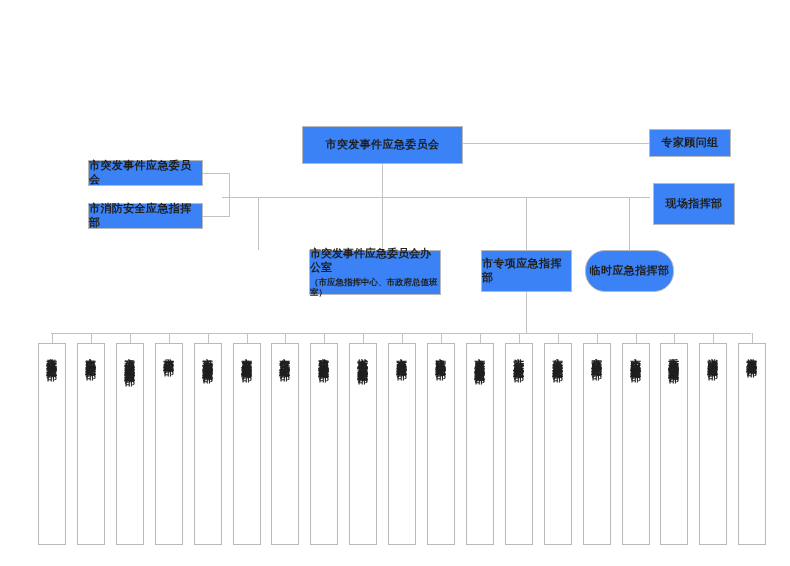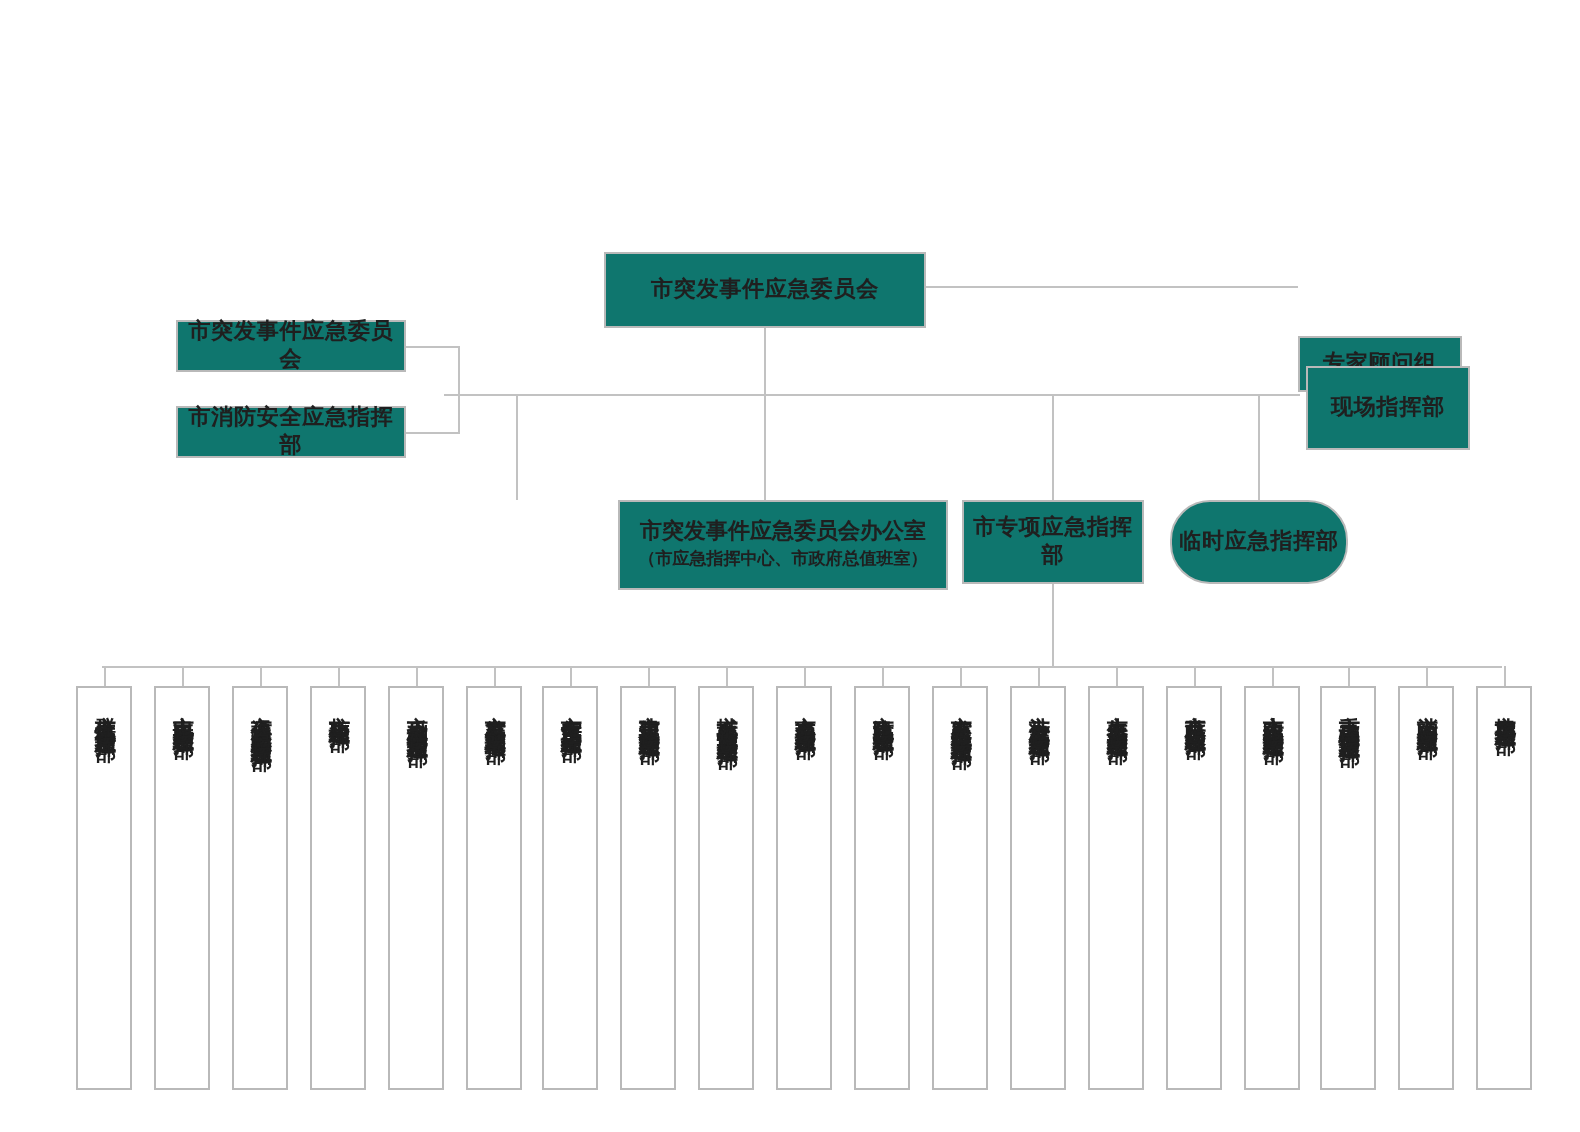--- a/index.html
+++ b/index.html
@@ -21,25 +21,25 @@
     letter-spacing:1px;
     color:#1c1c1c;
     white-space:nowrap;
     font-family:"DejaVu Serif","Liberation Serif",serif;
   }
 
   .box{
     position:absolute;
     box-sizing:border-box;
     border:1px solid #b9b9b9;
-    background:#0f766e;
+    background:#3b82f6;
     display:flex;
     align-items:center;
     justify-content:center;
-    text-align:center;
+    text-align:left;
     color:#1f1f1f;
     font-family:"DejaVu Serif","Liberation Serif",serif;
     font-weight:700;
     line-height:1.25;
     z-index:3;
   }
   .box.h{ font-size:11px; letter-spacing:.4px; }
   .box.sub{ flex-direction:column; }
   .box.sub .l1{font-size:11px;}
   .box.sub .l2{font-size:8.5px;margin-top:2px;letter-spacing:0px;}
@@ -93,30 +93,30 @@
   <div class="line vline" style="left:258px;top:197px;height:53px;"></div>
   <div class="line vline" style="left:382px;top:197px;height:53px;"></div>
   <div class="line vline" style="left:526px;top:197px;height:53px;"></div>
   <div class="line vline" style="left:629px;top:197px;height:53px;"></div>
 
   <div class="line vline" style="left:526px;top:292px;height:41px;"></div>
   <div class="line hline" style="left:51px;top:333px;width:700px;"></div>
 
   <div class="box h" style="left:302px;top:126px;width:161px;height:38px;">市突发事件应急委员会</div>
 
-  <div class="box h" style="left:649px;top:129px;width:82px;height:28px;margin-top:39px;">专家顾问组</div>
+  <div class="box h" style="left:649px;top:129px;width:82px;height:28px;">专家顾问组</div>
 
   <div class="box h" style="left:653px;top:183px;width:82px;height:42px;">现场指挥部</div>
 
   <div class="box h" style="left:88px;top:160px;width:115px;height:26px;">市突发事件应急委员会</div>
 
   <div class="box h" style="left:88px;top:203px;width:115px;height:26px;">市消防安全应急指挥部</div>
 
 
-  <div class="box sub" style="left:309px;top:250px;width:165px;height:45px;">
+  <div class="box sub" style="left:309px;top:250px;width:132px;height:45px;">
     <div class="l1">市突发事件应急委员会办公室</div>
     <div class="l2">（市应急指挥中心、市政府总值班室）</div>
   </div>
 
   <div class="box h" style="left:481px;top:250px;width:91px;height:42px;">市专项应急指挥部</div>
 
   <div class="box h" style="left:585px;top:250px;width:89px;height:42px;border-radius:20px;">临时应急指挥部</div>
 
   <div id="leaves">
       <div class="vbox" style="left: 38px; top: 343px; width: 28px; height: 202px;">

